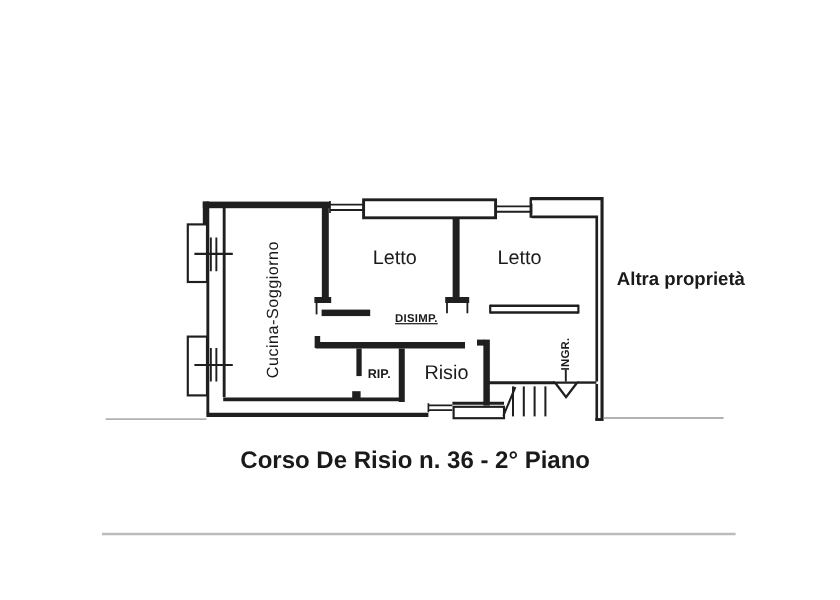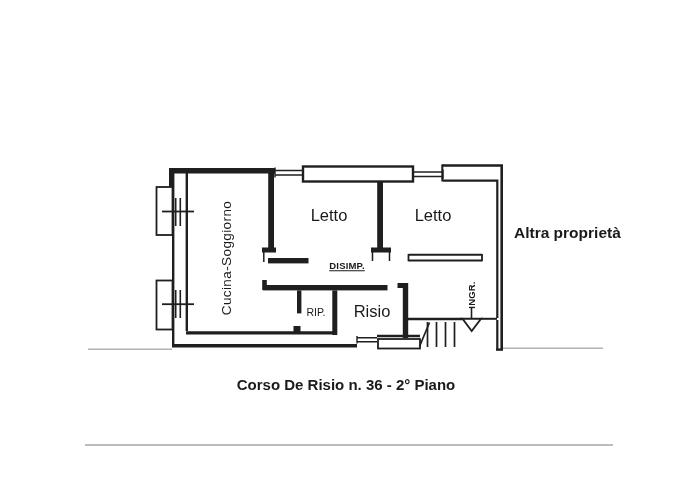--- a/index.html
+++ b/index.html
@@ -6,23 +6,23 @@
   #stage{
     position:relative;width:700px;height:500px;background:#ffffff;overflow:hidden;
     font-family:"Liberation Sans","DejaVu Sans",sans-serif;color:#1a1a1a;
   }
   #plan-svg{position:absolute;left:0;top:0;}
   .lbl{position:absolute;white-space:nowrap;color:#1a1a1a;transform:translate(-50%,-50%);line-height:1;}
   .lbl.vert{transform:translate(-50%,-50%) rotate(-90deg);}
   .room-lg{font-size:16.5px;font-weight:400;}
   .room-md{font-size:13.5px;font-weight:400;letter-spacing:.4px;}
   .room-sm{font-size:9.5px;font-weight:700;letter-spacing:.2px;}
-  .room-sm2{font-size:10.5px;font-weight:400;}
+  .room-sm2{font-size:10.5px;font-weight:700;}
   .annot{font-size:15.5px;font-weight:700;transform:translate(0,-50%);text-align:right;}
-  .caption{font-size:15px;font-weight:700;}
+  .caption{font-size:20px;font-weight:700;}
 </style>
 </head>
 <body>
 
 <div id="stage">
 
   <svg id="plan-svg" width="700" height="500" viewBox="0 0 700 500">
     <g stroke="#1f1f1f" fill="none" stroke-linecap="butt">
 
       <g>

